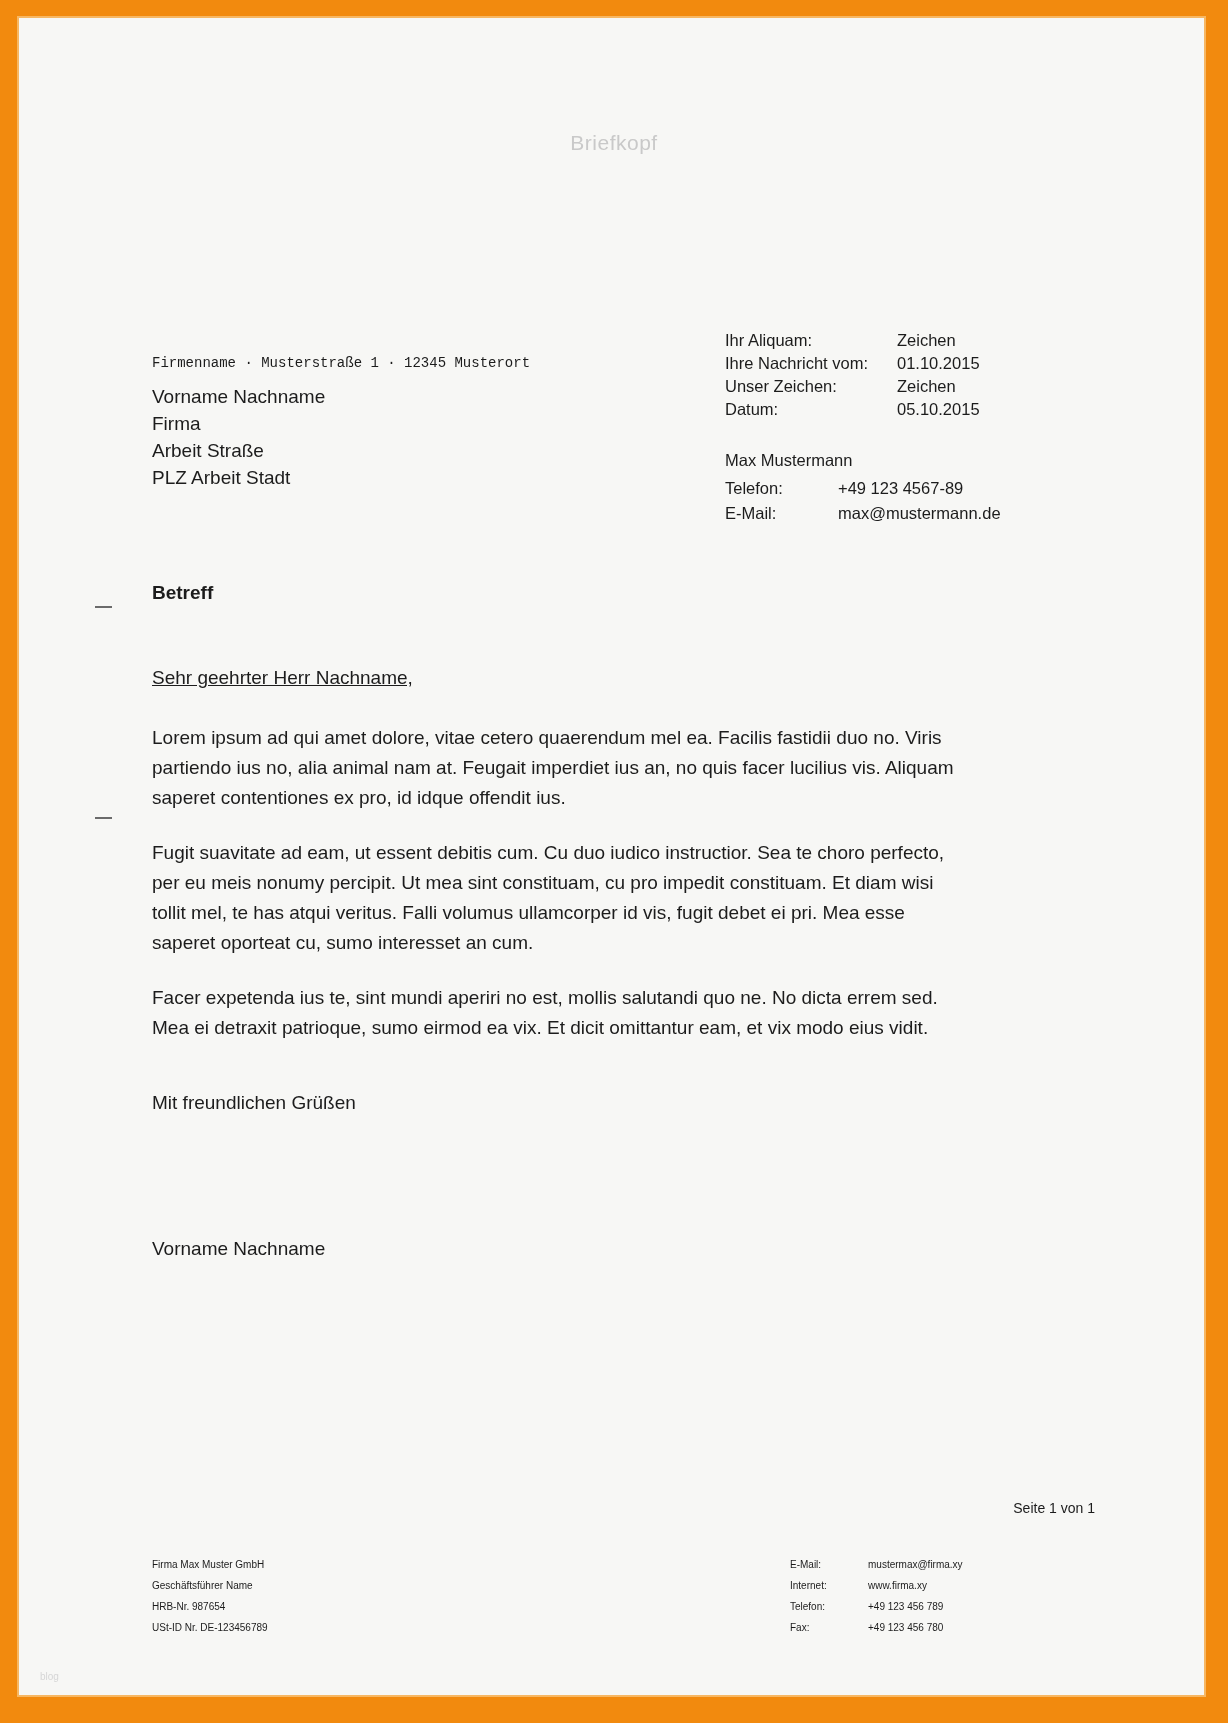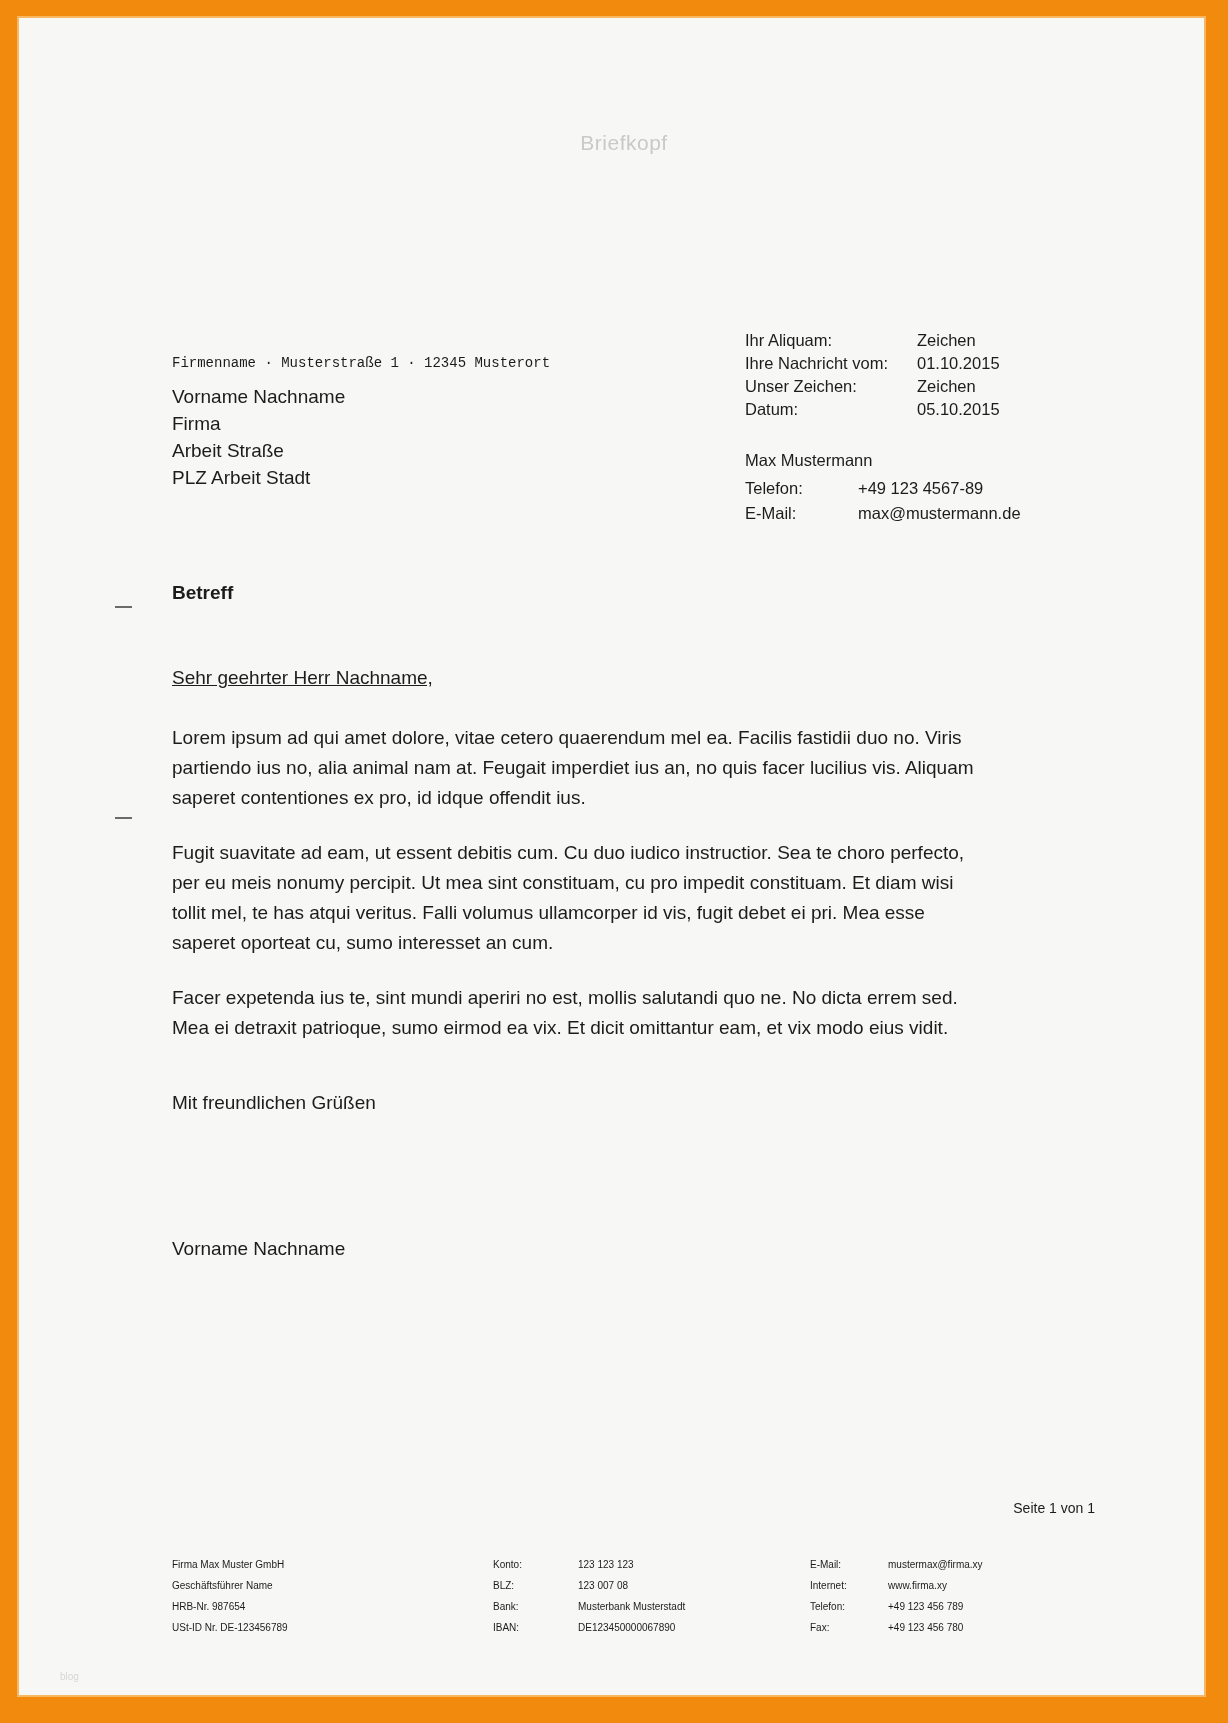--- a/index.html
+++ b/index.html
@@ -10,21 +10,21 @@
     font-family:"Liberation Sans", sans-serif;
     color:#1c1c1c;
     overflow:hidden;
   }
   .paper{
     position:absolute;
     left:19px;top:18px;right:24px;bottom:28px;
     background:#f7f7f5;
     box-shadow:0 0 0 2px #f7b763;
   }
-  .content{position:absolute;inset:0;margin-left:20px;}
+  .content{position:absolute;inset:0;}
   .abs{position:absolute;}
   .watermark-header{
     left:0;right:0;top:131px;
     text-align:center;
     font-size:21px;color:#c9c9c9;letter-spacing:.5px;
   }
   .sender-line{left:152px;top:355px;font-size:14px;font-family:Liberation Mono, monospace;}
   .recipient{left:152px;top:383px;font-size:19px;line-height:27px;}
   .ref-block{
     left:725px;top:329px;
@@ -120,30 +120,20 @@
 
     <div class="abs page-number">Seite 1 von 1</div>
 
     <div class="abs footer-col footer-company">
       <div>Firma Max Muster GmbH</div>
       <div>Geschäftsführer Name</div>
       <div>HRB-Nr. 987654</div>
       <div>USt-ID Nr. DE-123456789</div>
     </div>
 
-    <div class="abs footer-col footer-bank">
-      <div>Konto:</div>
-      <div>123 123 123</div>
-      <div>BLZ:</div>
-      <div>123 007 08</div>
-      <div>Bank:</div>
-      <div>Musterbank Musterstadt</div>
-      <div>IBAN:</div>
-      <div>DE123450000067890</div>
-    </div>
 
     <div class="abs footer-col footer-contact">
       <div>E-Mail:</div>
       <div>mustermax@firma.xy</div>
       <div>Internet:</div>
       <div>www.firma.xy</div>
       <div>Telefon:</div>
       <div>+49 123 456 789</div>
       <div>Fax:</div>
       <div>+49 123 456 780</div>

